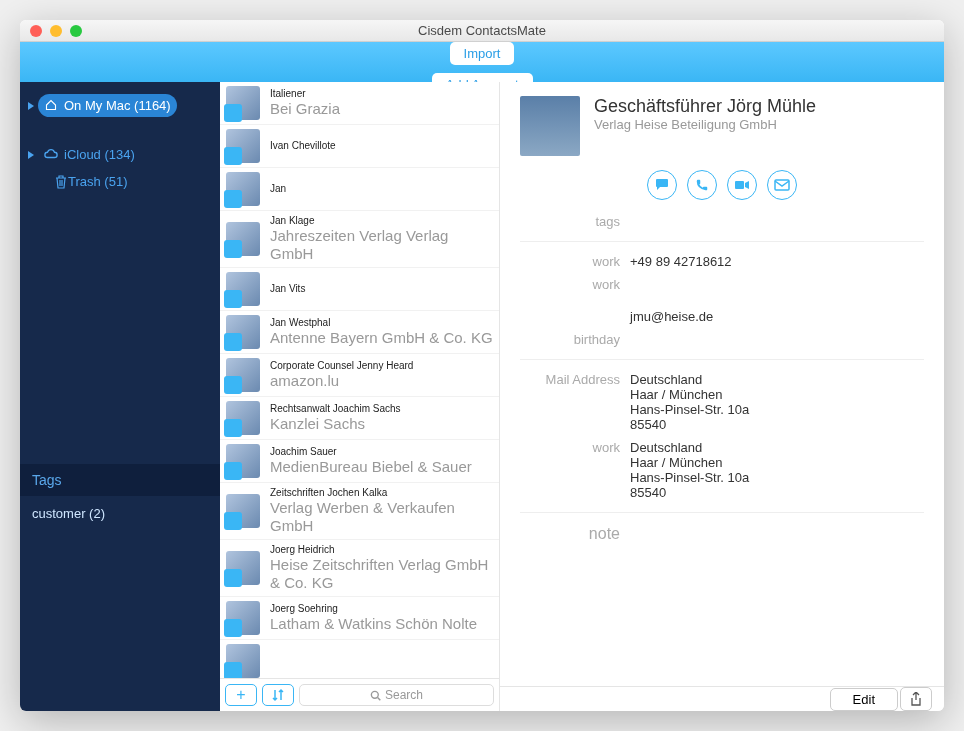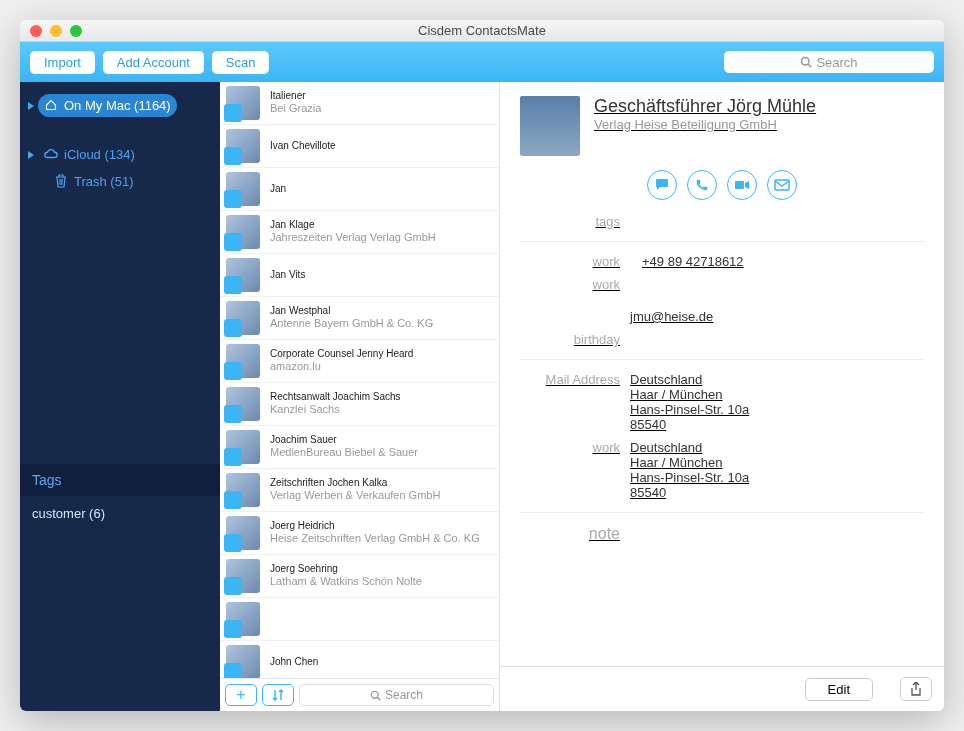--- a/index.html
+++ b/index.html
@@ -3,59 +3,59 @@
 <meta charset="utf-8">
 <style>
 * { margin: 0; padding: 0; box-sizing: border-box; font-family: -apple-system, "Helvetica Neue", Arial, sans-serif; }
 body { background: #f0f0f0; display: flex; justify-content: center; align-items: flex-start; padding: 20px; }
 .window { width: 924px; height: 691px; background: #fff; border-radius: 6px; box-shadow: 0 10px 40px rgba(0,0,0,0.25); overflow: hidden; display: flex; flex-direction: column; }
 .titlebar { height: 22px; background: linear-gradient(#f6f6f6,#e8e8e8); display: flex; align-items: center; position: relative; border-bottom: 1px solid #d0d0d0; }
 .traffic { display: flex; gap: 8px; padding-left: 10px; }
 .tl { width: 12px; height: 12px; border-radius: 50%; }
 .tl.red { background: #ff5f57; } .tl.yellow { background: #ffbd2e; } .tl.green { background: #28c940; }
 .title { position: absolute; left: 0; right: 0; text-align: center; font-size: 13px; color: #4a4a4a; }
-.toolbar { height: 40px; background: linear-gradient(#5cc8ff,#3ab6f5); display: flex; align-items: center; padding: 0 10px; gap: 8px; }
+.toolbar { height: 40px; background: linear-gradient(#5cc8ff,#3ab6f5); display: flex; align-items: center; padding: 0 10px; gap: 8px; flex-direction: column; }
 .tbtn { background: #fff; color: #2a9ee6; border: none; border-radius: 5px; padding: 4px 14px; font-size: 13px; cursor: pointer; }
 .spacer { flex: 1; }
 .searchbox { background: #fff; border-radius: 5px; width: 210px; height: 22px; display: flex; align-items: center; justify-content: center; color: #999; font-size: 13px; gap: 4px; }
 .body { flex: 1; display: flex; min-height: 0; }
 .sidebar { width: 200px; background: #16294b; color: #cfe6ff; display: flex; flex-direction: column; font-size: 13px; }
 .accts { padding: 10px 8px; }
 .acct { display: flex; align-items: flex-start; gap: 6px; padding: 4px 6px; border-radius: 12px; cursor: pointer; margin: 2px 0; }
 .acct.sel { background: #2a85d6; color: #fff; }
 .chev { width: 0; height: 0; border-top: 4px solid transparent; border-bottom: 4px solid transparent; border-left: 6px solid #4aa3ef; }
 .sbicon { width: 14px; height: 14px; display: inline-flex; align-items: center; justify-content: center; }
-.trash { padding-left: 26px; display: flex; gap: 6px; cursor: pointer; }
+.trash { padding-left: 26px; display: flex; align-items: center; cursor: pointer; }
 .sbfill { flex: 1; }
 .tagshdr { background: #0f1f3d; padding: 8px 12px; color: #5aa7ea; font-size: 14px; }
 .taglist { padding: 10px 12px; }
 .contactcol { width: 280px; border-right: 1px solid #e5e5e5; display: flex; flex-direction: column; background: #fff; min-height: 0; }
 .clist { flex: 1; overflow-y: auto; }
 .crow { display: flex; gap: 10px; padding: 4px 6px; border-bottom: 1px solid #f1f1f1; cursor: pointer; align-items: center; }
 .avatar { width: 34px; height: 34px; border-radius: 3px; background: linear-gradient(135deg,#b0c4de,#6b8ab0); position: relative; flex-shrink: 0; }
 .avatar::after { content: ""; position: absolute; bottom: -2px; left: -2px; width: 18px; height: 18px; background: #3ab6f5; border-radius: 3px; }
 .cname { font-size: 10px; color: #222; line-height: 1.2; }
-.csub { font-size: 11px; color: #999; line-height: 1.2; }
+.csub { font-size: 15px; color: #999; line-height: 1.2; }
 .cfoot { border-top: 1px solid #e5e5e5; padding: 5px; display: flex; gap: 5px; align-items: center; }
 .smbtn { width: 32px; height: 22px; border: 1px solid #3ab6f5; color: #3ab6f5; border-radius: 5px; background: #fff; display: flex; align-items: center; justify-content: center; cursor: pointer; font-size: 16px; }
 .cfsearch { flex: 1; border: 1px solid #ddd; border-radius: 5px; height: 22px; display: flex; align-items: center; justify-content: center; color: #999; font-size: 12px; gap: 4px; }
 .detail { flex: 1; display: flex; flex-direction: column; background: #fff; min-height: 0; }
-.dscroll { flex: 1; overflow-y: auto; padding: 0 20px; text-decoration: underline; }
+.dscroll { flex: 1; overflow-y: auto; padding: 0 20px; }
 .dhdr { display: flex; gap: 14px; padding-top: 14px; }
 .davatar { width: 60px; height: 60px; background: linear-gradient(#5a7fa8,#8ba8c4); border-radius: 2px; }
 .dtitle { font-size: 18px; color: #333; }
 .dsub { font-size: 13px; color: #999; }
 .actions { display: flex; gap: 10px; justify-content: center; padding: 14px 0 10px; }
 .abtn { width: 30px; height: 30px; border: 1px solid #3ab6f5; border-radius: 50%; display: flex; align-items: center; justify-content: center; color: #3ab6f5; cursor: pointer; }
 .fields { font-size: 13px; color: #333; }
 .frow { display: flex; gap: 10px; padding: 4px 0; }
 .flabel { width: 100px; text-align: right; color: #aaa; flex-shrink: 0; }
 .fval { flex: 1; }
 .hr { border-top: 1px solid #eee; margin: 8px 0; }
-.dfoot { border-top: 1px solid #e5e5e5; padding: 10px 12px; display: flex; justify-content: flex-end; gap: 27px; align-items: center; }
+.dfoot { border-top: 1px solid #e5e5e5; padding: 0 12px; display: flex; justify-content: flex-end; gap: 2px; align-items: center; }
 .editbtn { border: 1px solid #ccc; background: #fff; border-radius: 5px; padding: 3px 22px; font-size: 13px; cursor: pointer; }
 .sharebtn { border: 1px solid #ccc; background: #fff; border-radius: 5px; width: 32px; height: 24px; display: flex; align-items: center; justify-content: center; cursor: pointer; }
 svg { display: block; }
 </style>
 </head>
 <body>
 
 <div class="window">
   <div class="titlebar">
     <div class="traffic">
@@ -111,21 +111,21 @@
                 <path d="M1 3 L11 3 M2 3 L3 13 L9 13 L10 3 M4 1 L8 1 L8 3 L4 3 Z M5 5 L5 11 M7 5 L7 11" fill="none" stroke="#4aa3ef" stroke-width="1.2"></path>
               </svg>
             </span>
           <span>Trash (51)</span>
         </div>
       </div>
       <div class="sbfill"></div>
       <div class="tagshdr">Tags</div>
       <div class="taglist">
         <div style="color:#cfe6ff;cursor:pointer;">
-          <span>customer (6)</span>
+          <span>customer (2)</span>
         </div>
       </div>
       <div style="height:180px;"></div>
     </div>
 
     <div class="contactcol">
       <div class="clist" id="clist">
           <div class="crow">
             <div class="avatar"></div>
             <div>
@@ -268,21 +268,21 @@
             </div>
         </div>
         <div class="fields" id="fields">
             <div class="frow">
               <div class="flabel">tags</div>
               <div class="fval" style="white-space: pre-line;"></div>
             </div>
             <div class="hr"></div>
             <div class="frow">
               <div class="flabel">work</div>
-              <div class="fval" style="white-space: pre-line; margin-left: 12px;">+49 89 42718612</div>
+              <div class="fval" style="white-space: pre-line;">+49 89 42718612</div>
             </div>
             <div class="frow">
               <div class="flabel">work</div>
               <div class="fval" style="white-space: pre-line; margin-top: 32px;">jmu@heise.de</div>
             </div>
             <div class="frow">
               <div class="flabel">birthday</div>
               <div class="fval" style="white-space: pre-line;"></div>
             </div>
             <div class="hr"></div>

